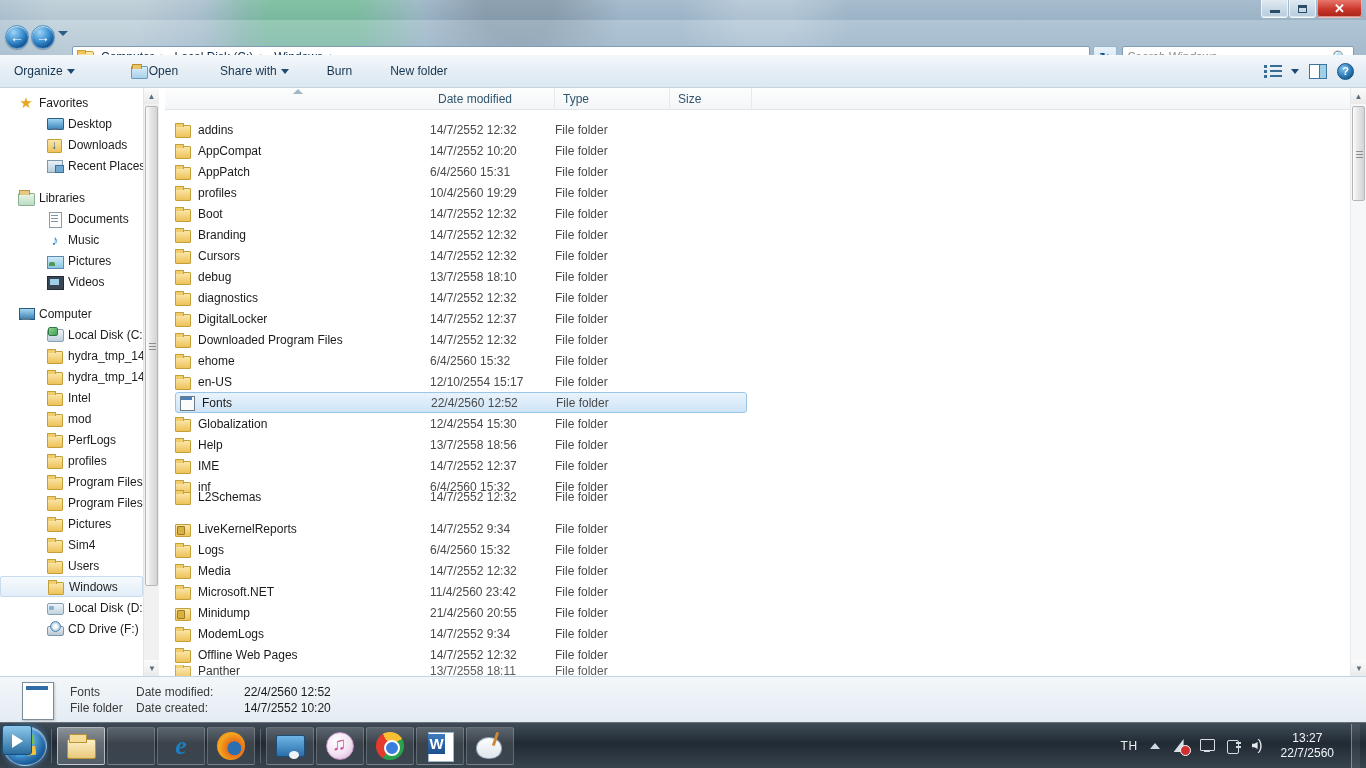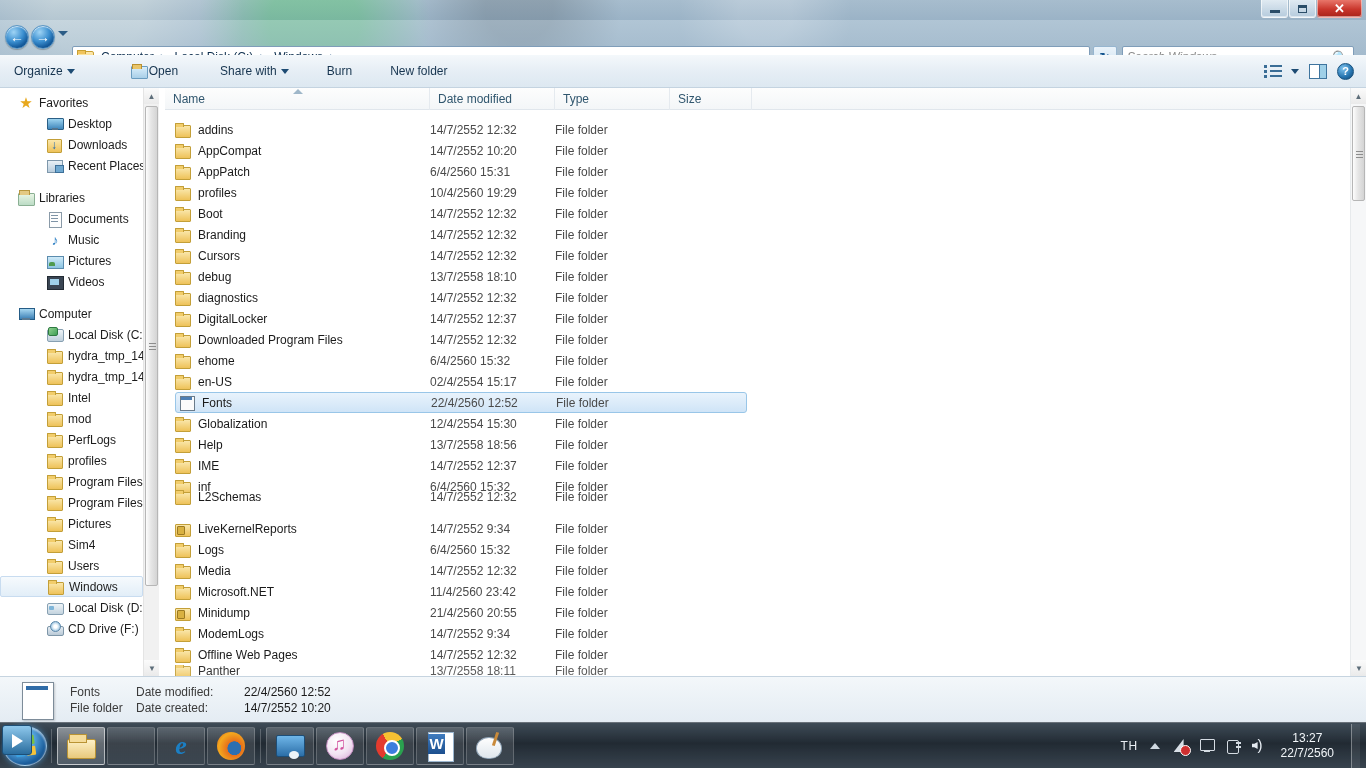--- a/index.html
+++ b/index.html
@@ -521,23 +521,20 @@
         <span class="sbgrip" style="top:236px;"></span>
       </div>
       <div class="sbarrow" style="position:absolute;bottom:0;width:16px;">▼</div>
     </div>
 
     <div id="splitter"></div>
 
     <div id="filepane">
       <div id="colhead">
           <span class="sortarrow" style="left: 128px;"></span>
-          <div class="colcell" style="left: 0px; width: 265px;">
-            <span>Name</span>
-          </div>
           <div class="colcell" style="left: 265px; width: 125px;">
             <span>Date modified</span>
           </div>
           <div class="colcell" style="left: 390px; width: 115px;">
             <span>Type</span>
           </div>
           <div class="colcell" style="left: 505px; width: 82px;">
             <span>Size</span>
           </div>
         </div>
@@ -636,21 +633,21 @@
               <span>ehome</span>
             </div>
             <div class="fdate">6/4/2560 15:32</div>
             <div class="ftype">File folder</div>
           </div>
           <div class="frow" style="top: 283px;">
             <div class="fname">
               <span class="ico ico-folder"></span>
               <span>en-US</span>
             </div>
-            <div class="fdate">02/4/2554 15:17</div>
+            <div class="fdate">12/10/2554 15:17</div>
             <div class="ftype">File folder</div>
           </div>
           <div class="frow sel" style="top: 304px;">
             <div class="fname">
               <span class="ico ico-fontfolder"></span>
               <span>Fonts</span>
             </div>
             <div class="fdate">22/4/2560 12:52</div>
             <div class="ftype">File folder</div>
           </div>

